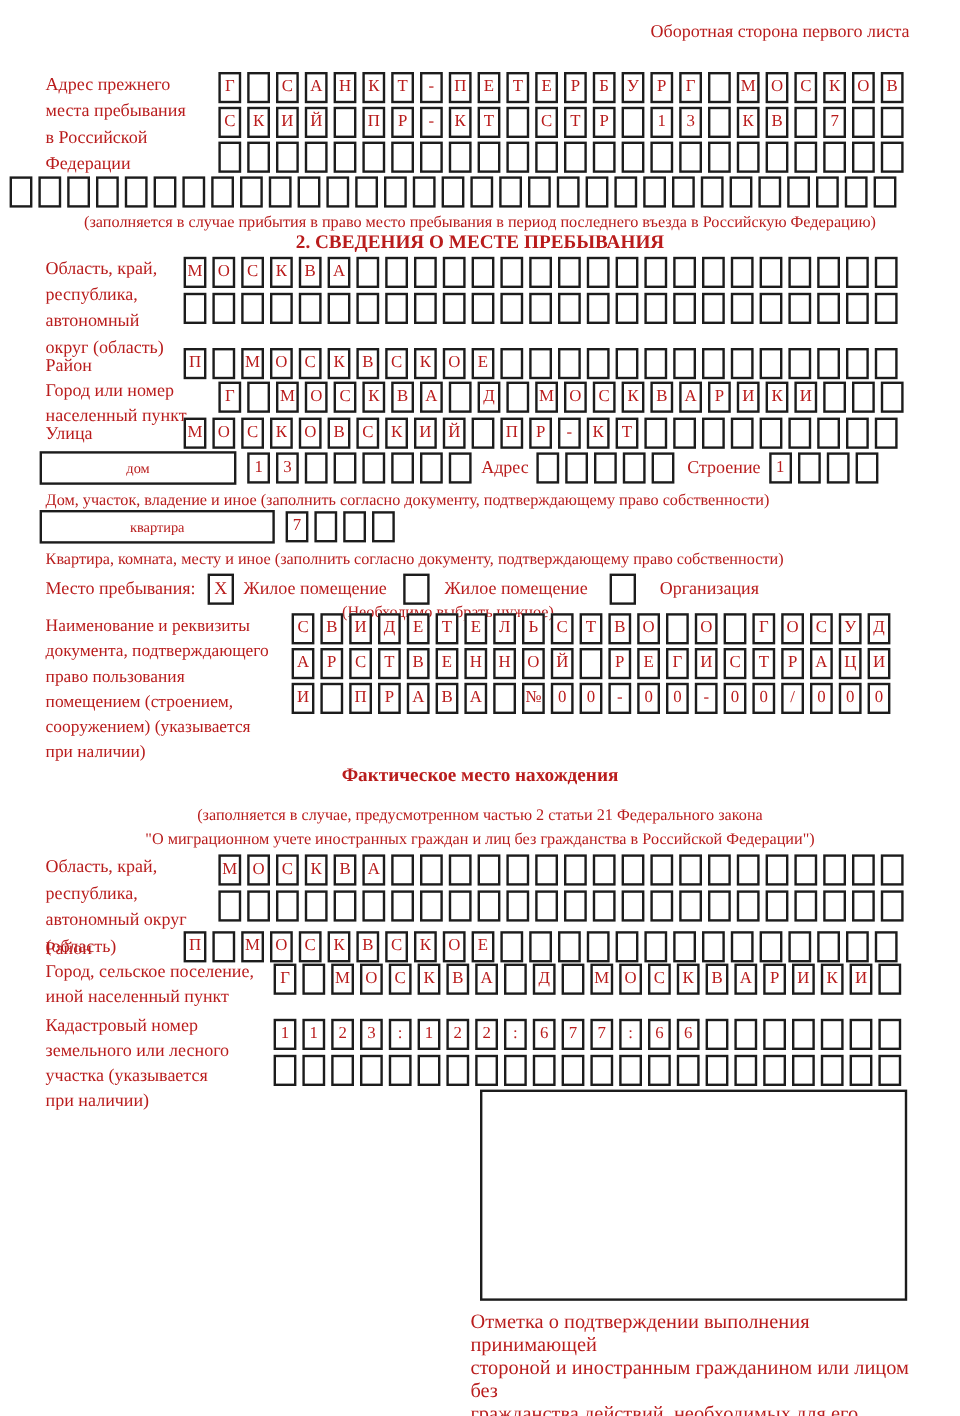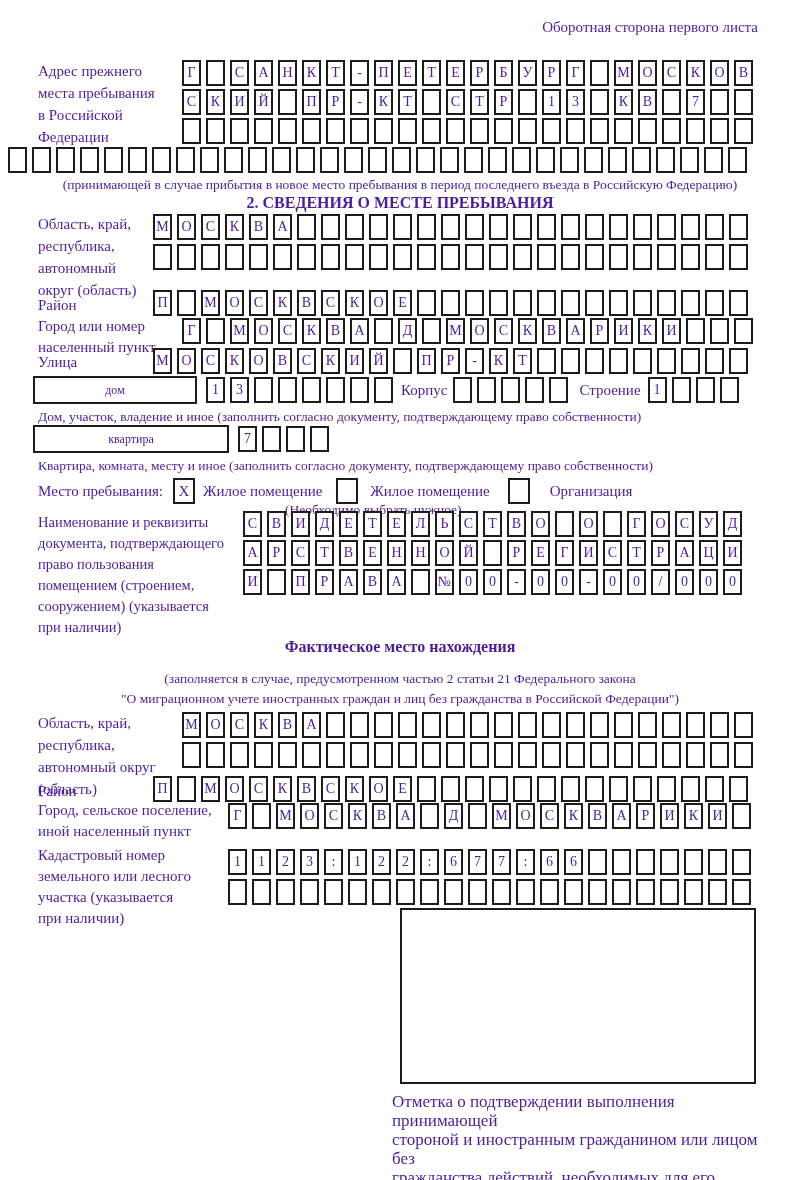--- a/index.html
+++ b/index.html
@@ -1,18 +1,18 @@
 <!DOCTYPE html>
 <html><head>
 <meta charset="utf-8">
 <style>
   html,body{margin:0;padding:0;background:#fff;}
   .page{
     position:relative;width:800px;height:1180px;background:#ffffff;
-    font-family:"Liberation Serif","DejaVu Serif",serif;color:#4c1d95;
+    font-family:"Liberation Serif","DejaVu Serif",serif;color:#b91c1c;
     overflow:hidden;
   }
   .abs{position:absolute;}
   .label{font-size:15px;line-height:22px;white-space:pre-line;}
   .smallnote{font-size:13.5px;line-height:17px;}
   .centered{left:0;width:800px;text-align:center;}
   .sect-title{font-weight:bold;font-size:16px;}
   .cells{display:flex;gap:5px;}
   .cell{
     flex:0 0 19px;width:19px;height:26px;border:2px solid #1c1c1c;box-sizing:border-box;
@@ -149,21 +149,21 @@
       <div class="cell"></div>
       <div class="cell"></div>
       <div class="cell"></div>
       <div class="cell"></div>
       <div class="cell"></div>
       <div class="cell"></div>
       <div class="cell"></div>
       <div class="cell"></div>
     </div>
 
-  <div class="abs smallnote centered" style="top:176px;">(принимающей в случае прибытия в новое место пребывания в период последнего въезда в Российскую Федерацию)</div>
+  <div class="abs smallnote centered" style="top:176px;">(заполняется в случае прибытия в право место пребывания в период последнего въезда в Российскую Федерацию)</div>
 
   <div class="abs sect-title centered" style="top:194px;">2. СВЕДЕНИЯ О МЕСТЕ ПРЕБЫВАНИЯ</div>
 
   <div class="abs label" style="top:213px;left:38px;width:120px;">Область, край,
 республика,
 автономный
 округ (область)</div>
   <div class="abs cells" style="top:214px;left:153px;">
       <div class="cell">М</div>
       <div class="cell">О</div>
@@ -311,21 +311,21 @@
     <div class="cells" style="margin-right:8px;">
         <div class="cell">1</div>
         <div class="cell">3</div>
         <div class="cell"></div>
         <div class="cell"></div>
         <div class="cell"></div>
         <div class="cell"></div>
         <div class="cell"></div>
         <div class="cell"></div>
       </div>
-    <div class="opt-label" style="margin-right:6px;">Корпус</div>
+    <div class="opt-label" style="margin-right:6px;">Адрес</div>
     <div class="cells" style="margin-right:11px;">
         <div class="cell"></div>
         <div class="cell"></div>
         <div class="cell"></div>
         <div class="cell"></div>
         <div class="cell"></div>
       </div>
     <div class="opt-label" style="margin-right:7px;">Строение</div>
     <div class="cells">
         <div class="cell">1</div>

